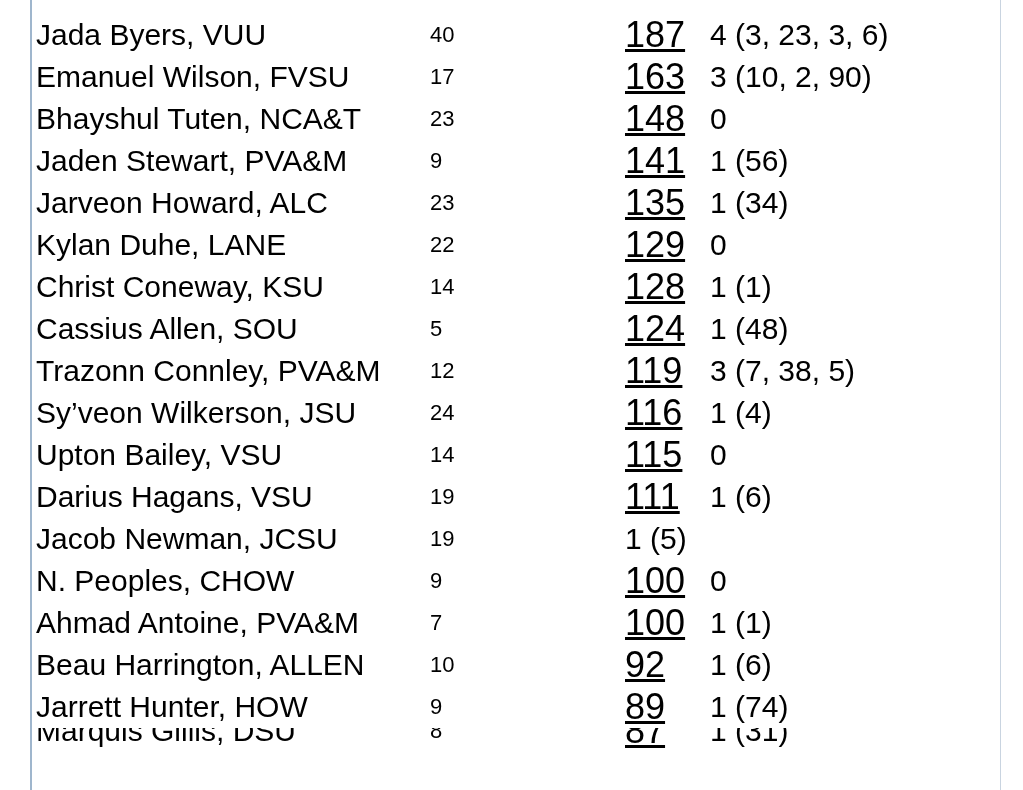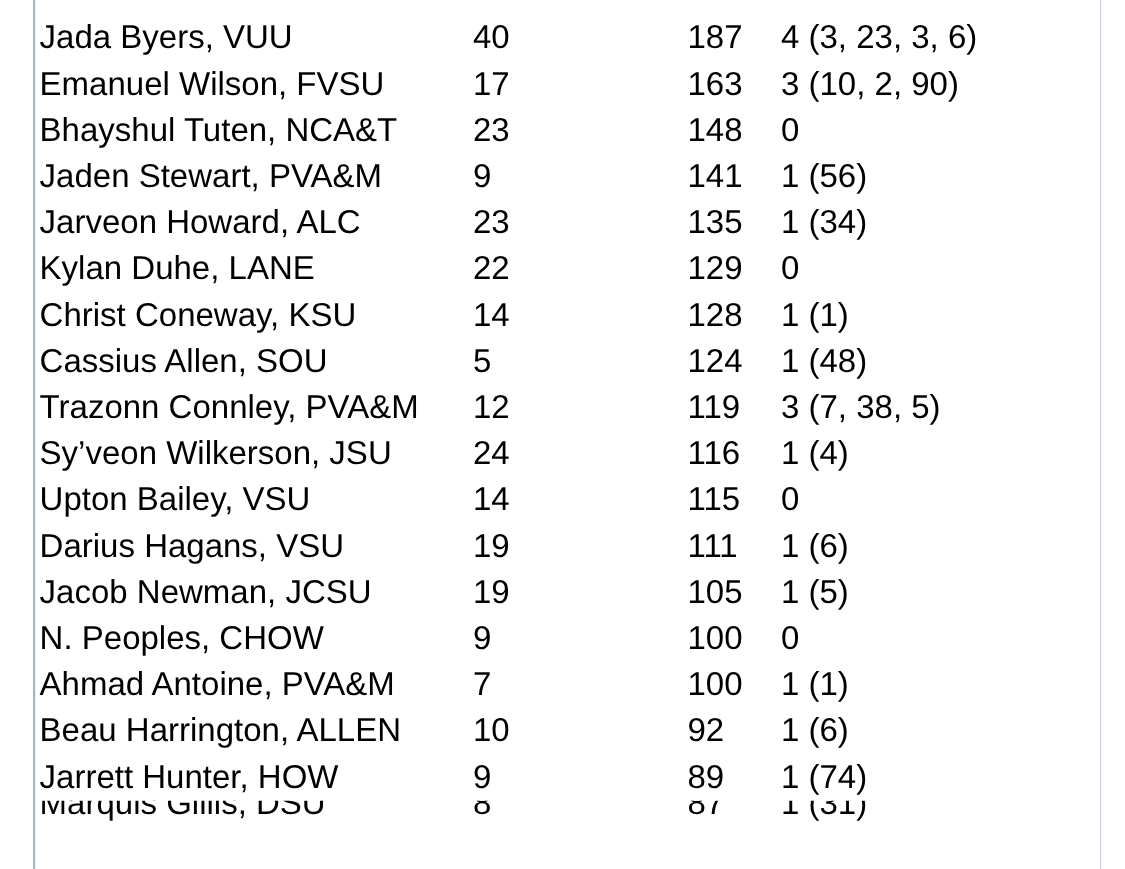--- a/index.html
+++ b/index.html
@@ -52,25 +52,26 @@
     white-space: nowrap;
   }
   .c-name {
     width: 430px;
     padding-left: 36px;
     box-sizing: border-box;
     font-size: 30px;
   }
   .c-num1 {
     width: 195px;
-    font-size: 30px;
+    font-size: 22px;
   }
   .c-num2 {
     width: 85px;
-    font-size: 30px;
+    font-size: 36px;
+    text-decoration: underline;
   }
   .c-detail {
     flex: 1;
     font-size: 30px;
   }
   
   .row.clipped-top {
     height: 14px;
     line-height: 0px;
     overflow: hidden;
@@ -162,21 +163,20 @@
       </div>
       <div class="row">
         <div class="c-name">Darius Hagans, VSU</div>
         <div class="c-num1">19</div>
         <div class="c-num2">111</div>
         <div class="c-detail">1 (6)</div>
       </div>
       <div class="row">
         <div class="c-name">Jacob Newman, JCSU</div>
         <div class="c-num1">19</div>
-        <div class="c-num2">105</div>
         <div class="c-detail">1 (5)</div>
       </div>
       <div class="row">
         <div class="c-name">N. Peoples, CHOW</div>
         <div class="c-num1">9</div>
         <div class="c-num2">100</div>
         <div class="c-detail">0</div>
       </div>
       <div class="row">
         <div class="c-name">Ahmad Antoine, PVA&amp;M</div>

